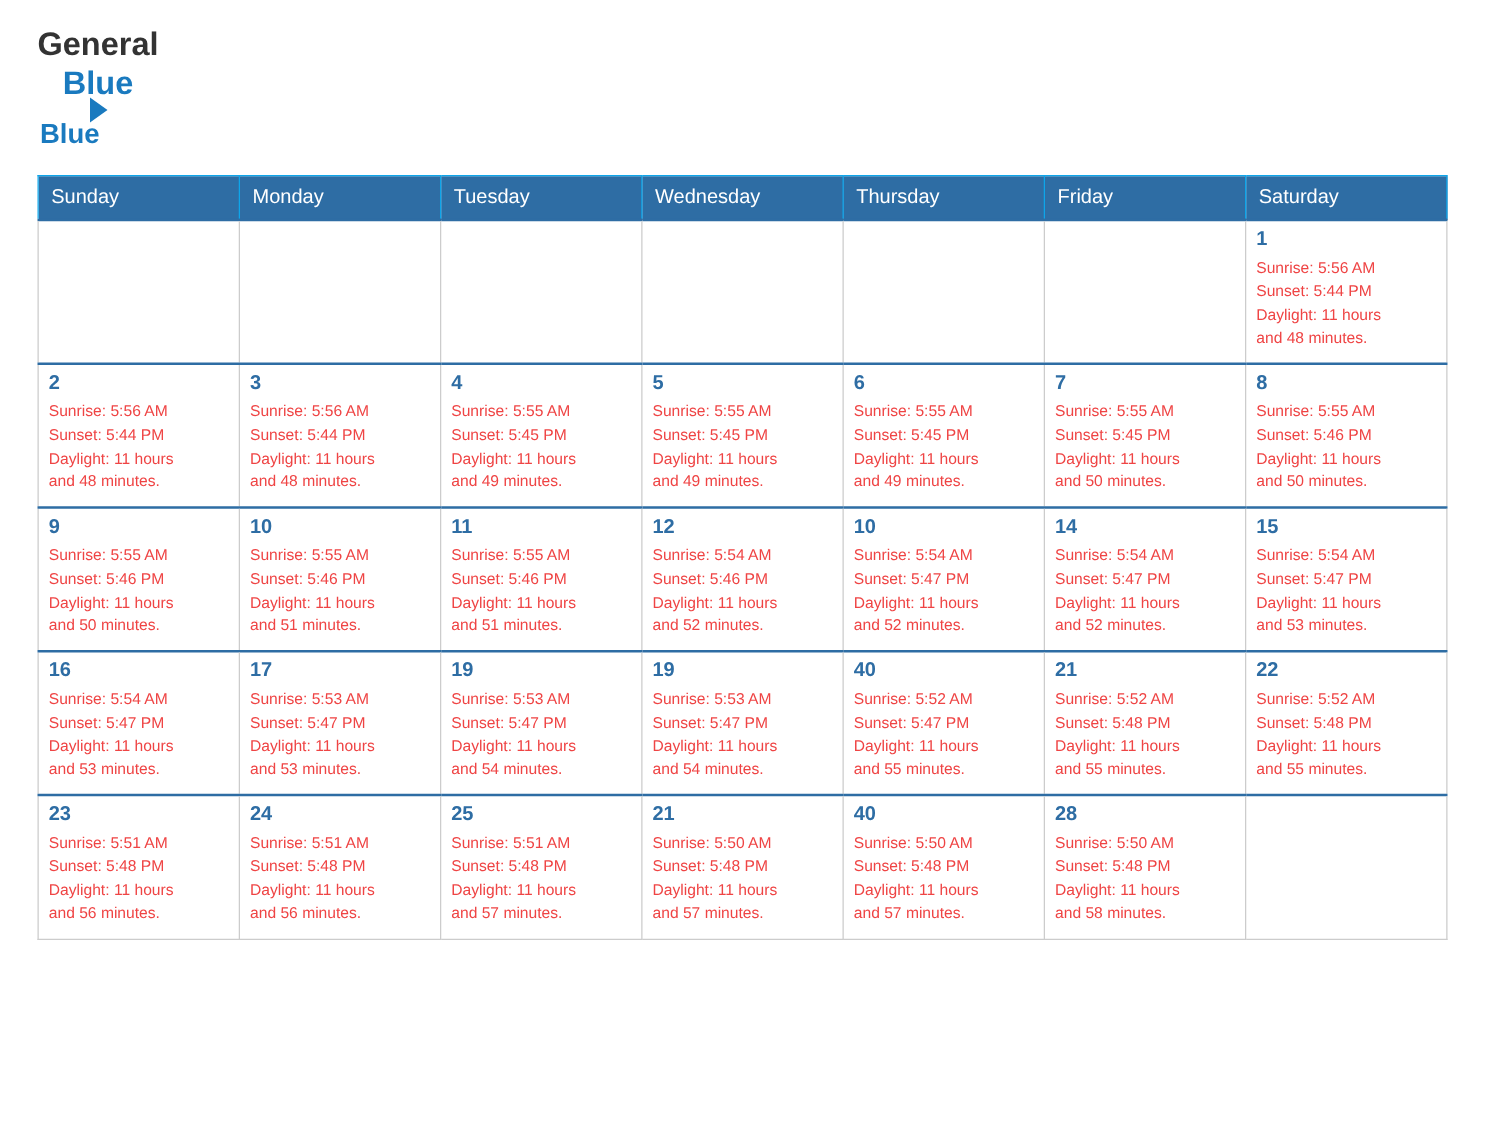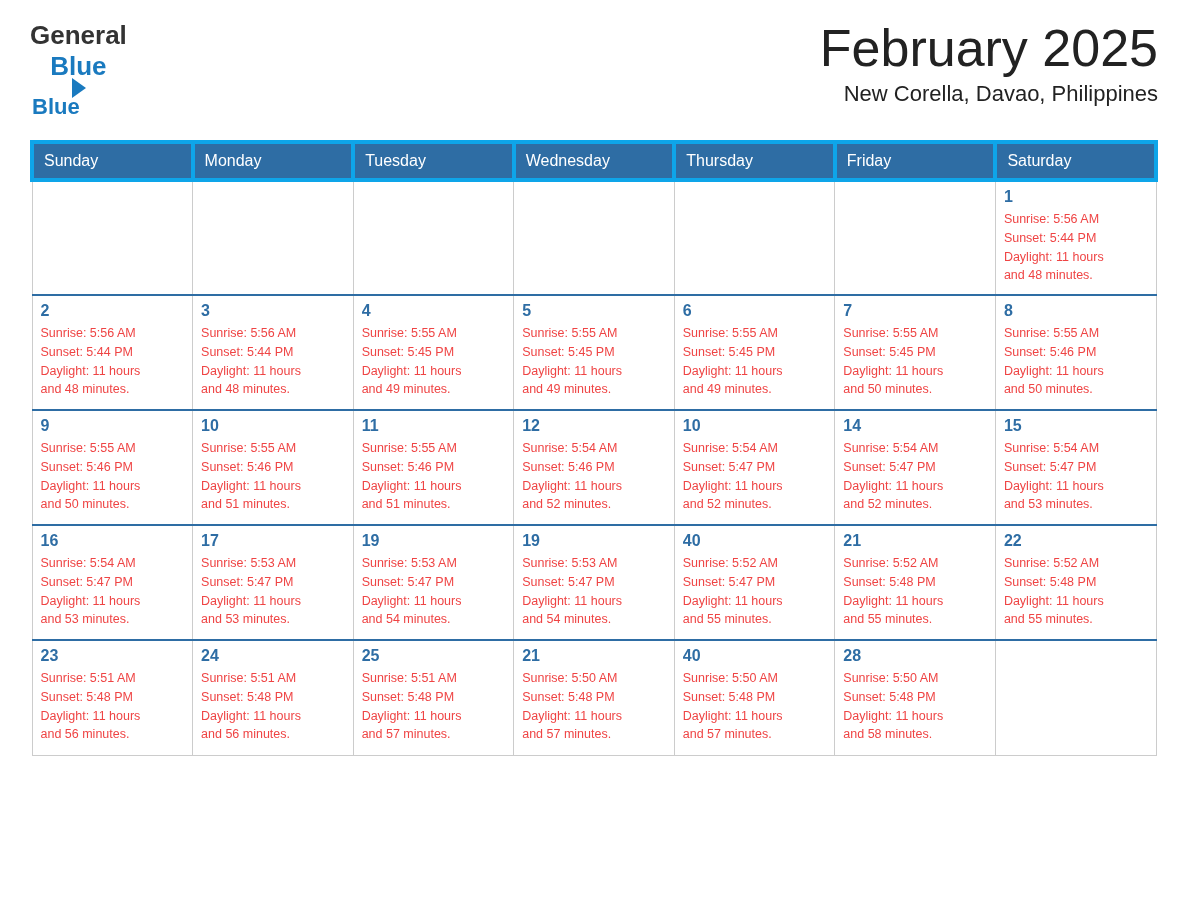--- a/index.html
+++ b/index.html
@@ -70,21 +70,21 @@
       border-collapse: collapse;
       table-layout: fixed;
     }
     .calendar-table th {
       background-color: #2e6da4;
       color: #fff;
       text-align: left;
       padding: 8px 10px;
       font-size: 16px;
       font-weight: normal;
-      border: 4px solid #0ea5e9;
+      border: 1px solid #0ea5e9;
     }
     .calendar-table td {
       vertical-align: top;
       border: 1px solid #ccc;
       padding: 6px 8px;
       height: 115px;
       font-size: 13px;
       color: #333;
       background: #fff;
     }
@@ -112,24 +112,20 @@
 <div class="page-container">
   <div class="header-section">
     <div class="logo-area">
       <div class="logo-text">
         <span>General</span>
         <span class="logo-blue">Blue</span>
         <div class="logo-arrow"></div>
       </div>
       <div class="logo-sub">Blue</div>
     </div>
-    <div class="title-area">
-      <div class="calendar-title">February 2025</div>
-      <div class="calendar-subtitle">New Corella, Davao, Philippines</div>
-    </div>
   </div>
 
   <table class="calendar-table">
     <thead>
       <tr>
       <th>Sunday</th>
           <th>Monday</th>
           <th>Tuesday</th>
           <th>Wednesday</th>
           <th>Thursday</th>

